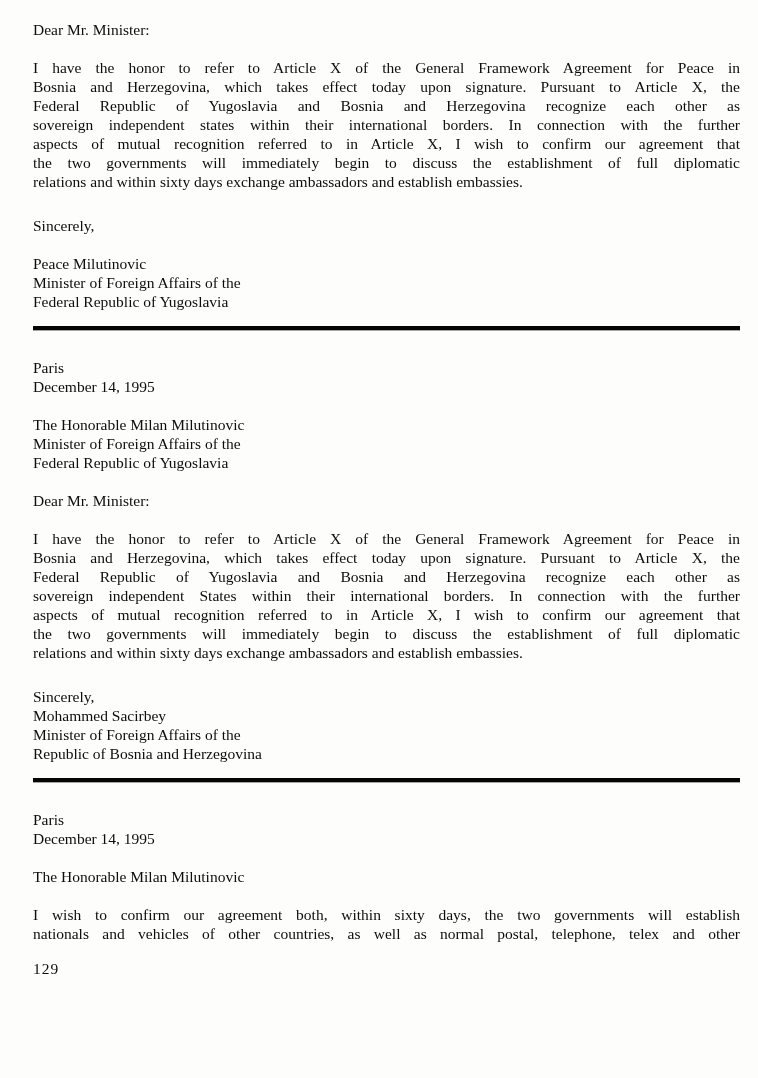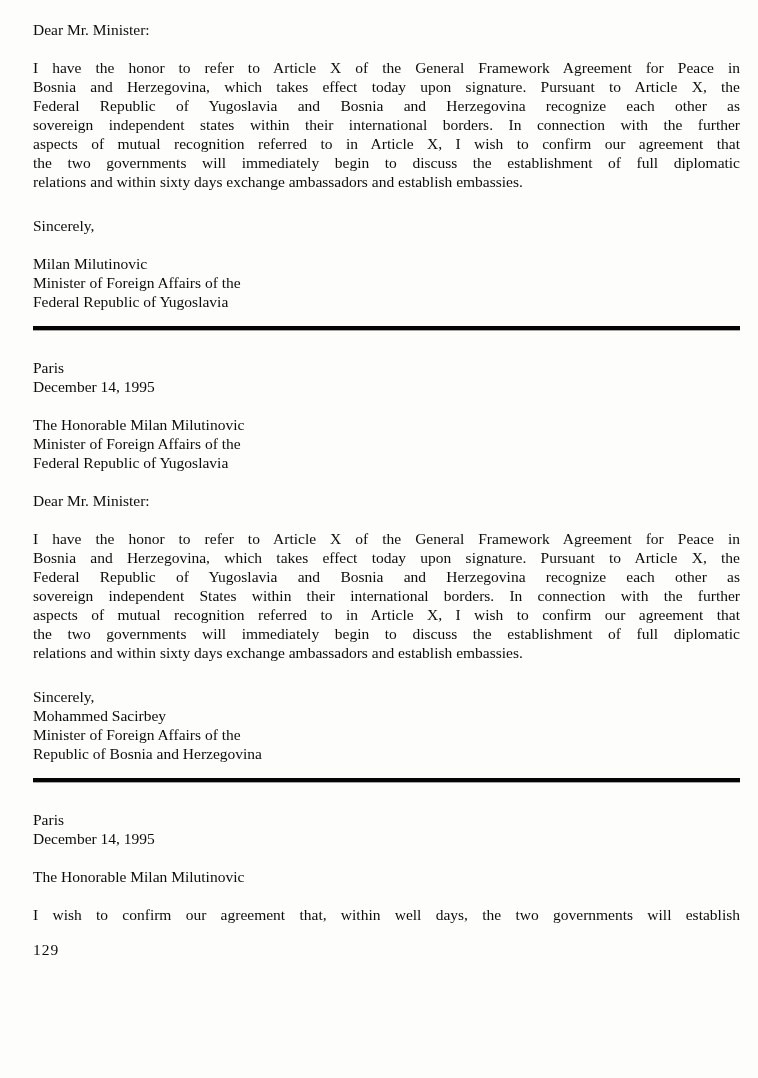--- a/index.html
+++ b/index.html
@@ -44,21 +44,21 @@
       <div class="line">I have the honor to refer to Article X of the General Framework Agreement for Peace in</div>
       <div class="line">Bosnia and Herzegovina, which takes effect today upon signature. Pursuant to Article X, the</div>
       <div class="line">Federal Republic of Yugoslavia and Bosnia and Herzegovina recognize each other as</div>
       <div class="line">sovereign independent states within their international borders. In connection with the further</div>
       <div class="line">aspects of mutual recognition referred to in Article X, I wish to confirm our agreement that</div>
       <div class="line">the two governments will immediately begin to discuss the establishment of full diplomatic</div>
       <div class="line last-left">relations and within sixty days exchange ambassadors and establish embassies.</div>
     </div>
   <div class="block gap-close">Sincerely,</div>
   <div class="block gap-blank">
-      <div class="line">Milan Milutinovic</div>
+      <div class="line">Peace Milutinovic</div>
       <div class="line">Minister of Foreign Affairs of the</div>
       <div class="line">Federal Republic of Yugoslavia</div>
     </div>
 </section>
 
 <div class="rule"></div>
 
 <section>
   <div class="block after-rule">
     <div class="line">Paris</div>
@@ -91,17 +91,18 @@
 
 <section>
   <div class="block after-rule">
     <div class="line">Paris</div>
     <div class="line">December 14, 1995</div>
   </div>
   <div class="block gap-blank">
       <div class="line">The Honorable Milan Milutinovic</div>
     </div>
   <div class="block gap-blank just">
-      <div class="line">I wish to confirm our agreement that, within well days, the two governments will establish</div>
+      <div class="line">I wish to confirm our agreement both, within sixty days, the two governments will establish</div>
+      <div class="line">nationals and vehicles of other countries, as well as normal postal, telephone, telex and other</div>
     </div>
 </section>
 
 <div class="pagenum">129</div>
 
 </body></html>

